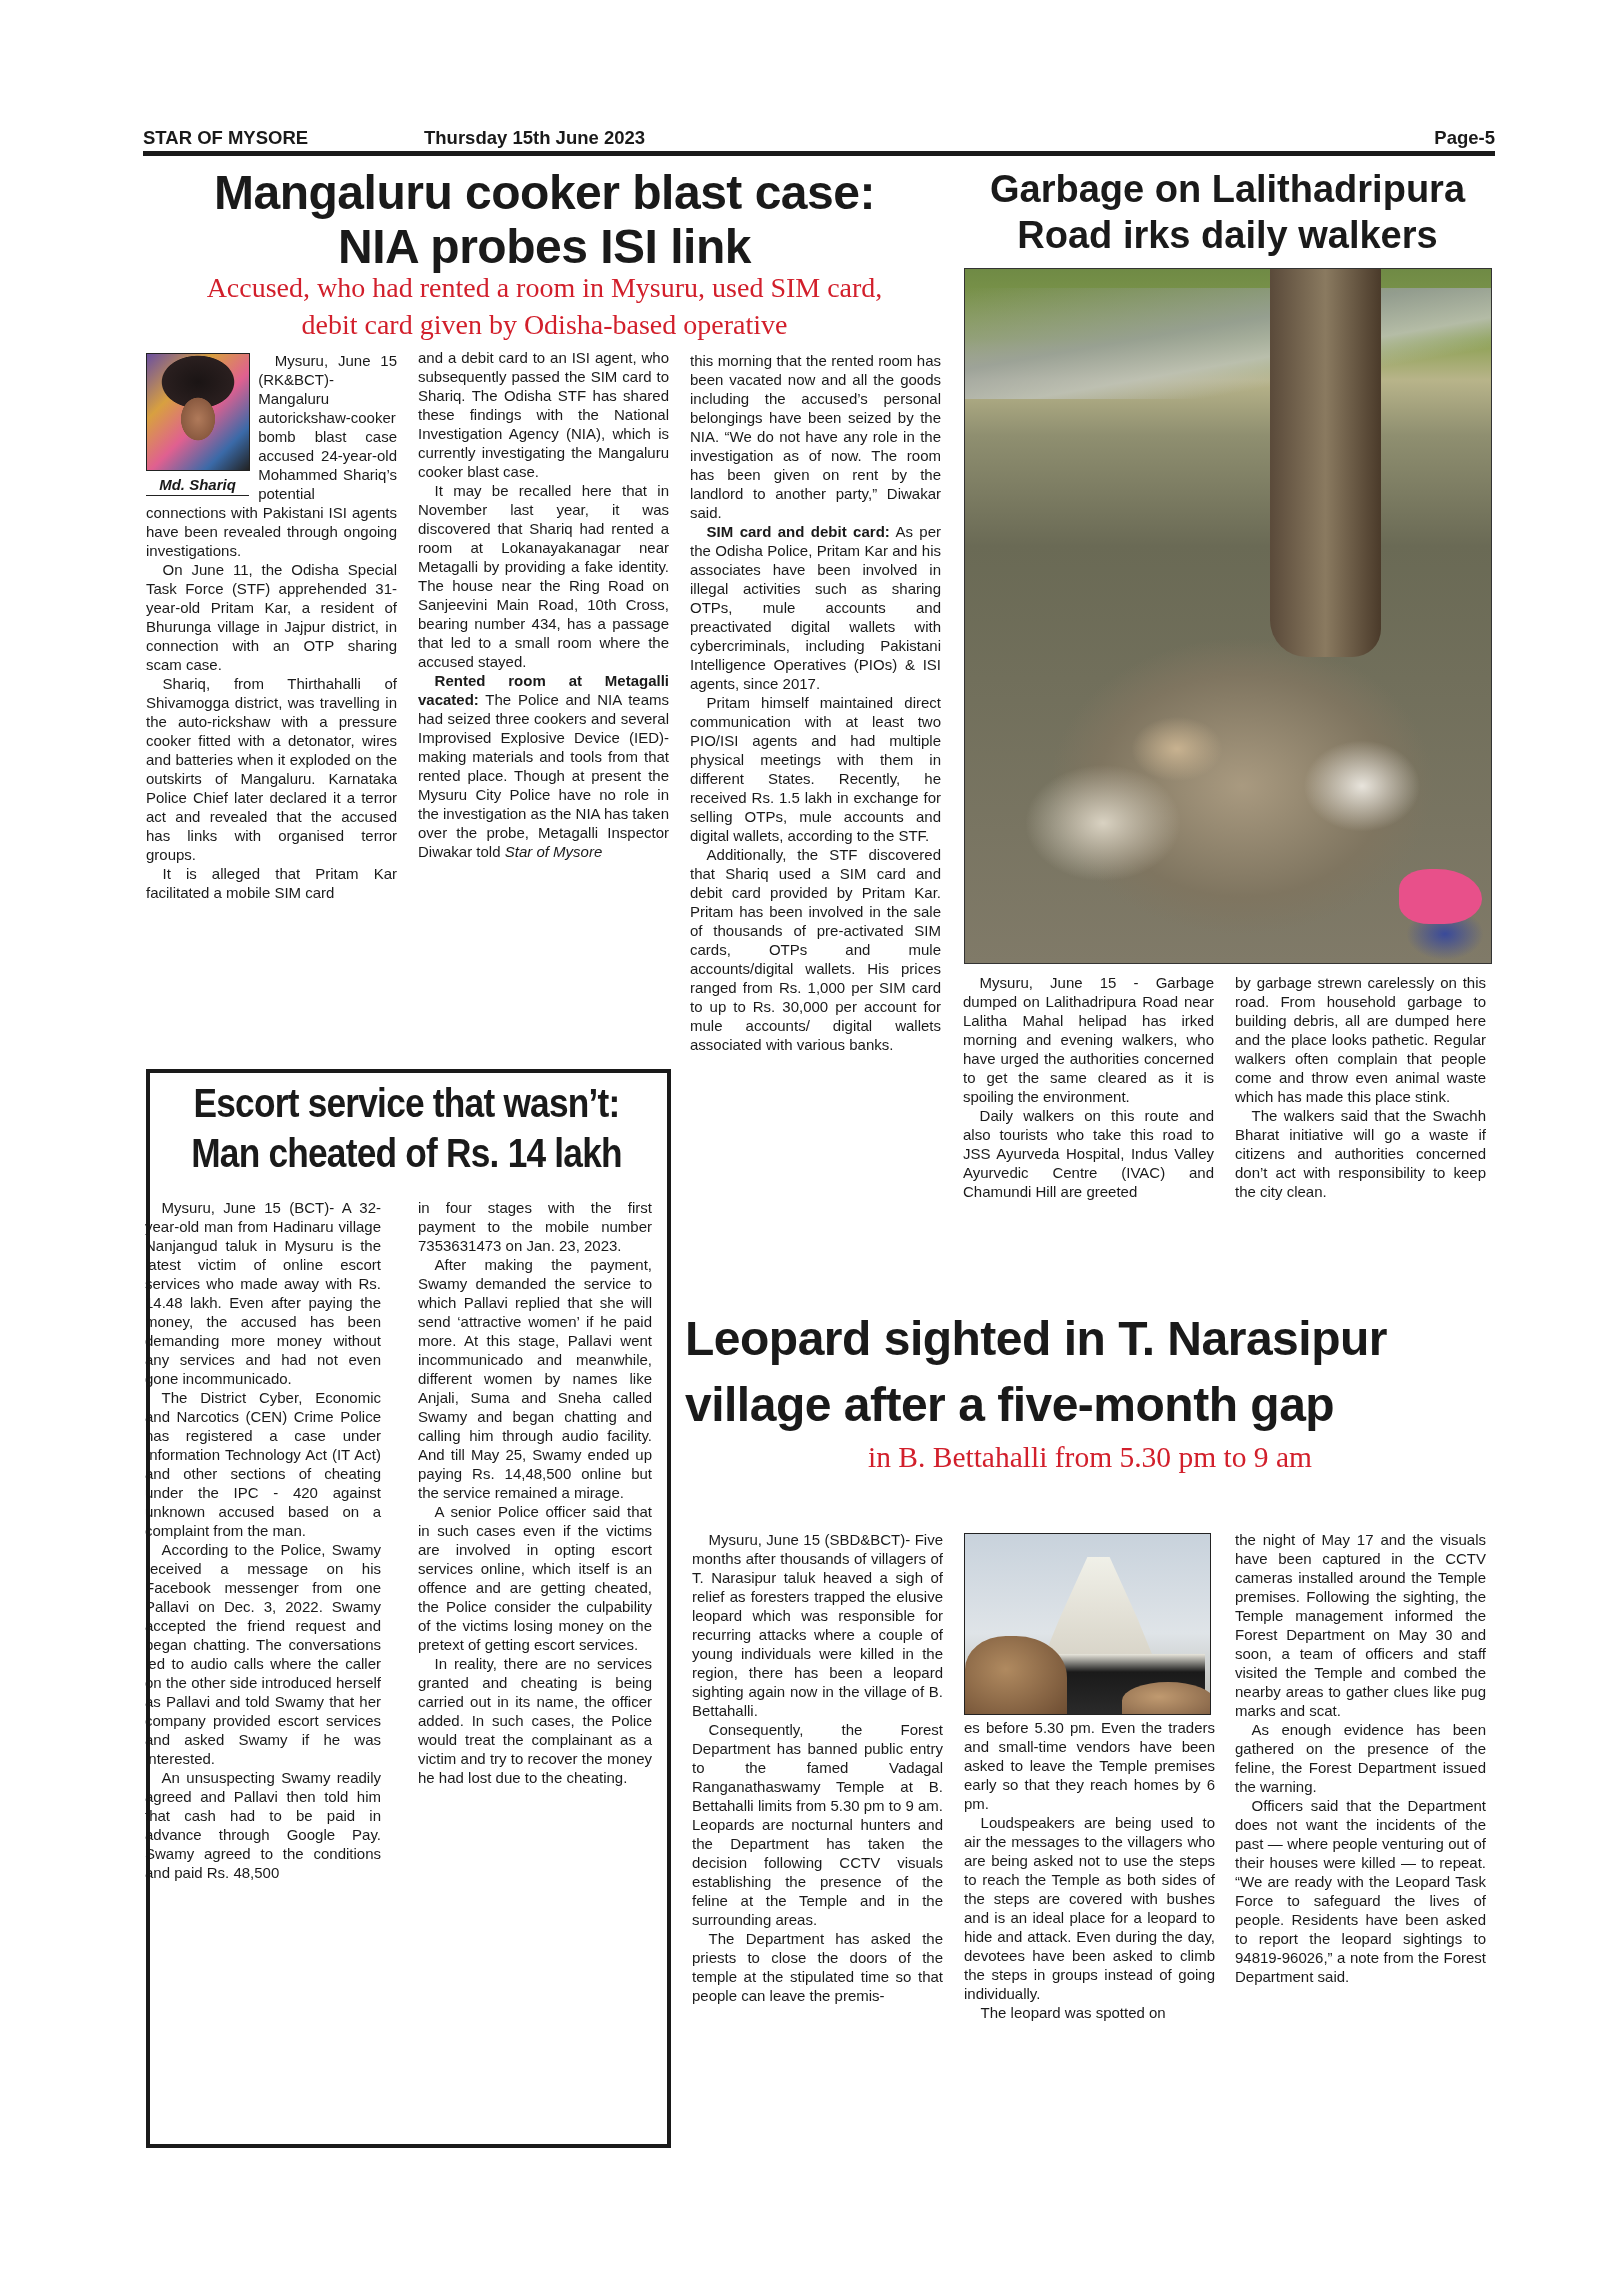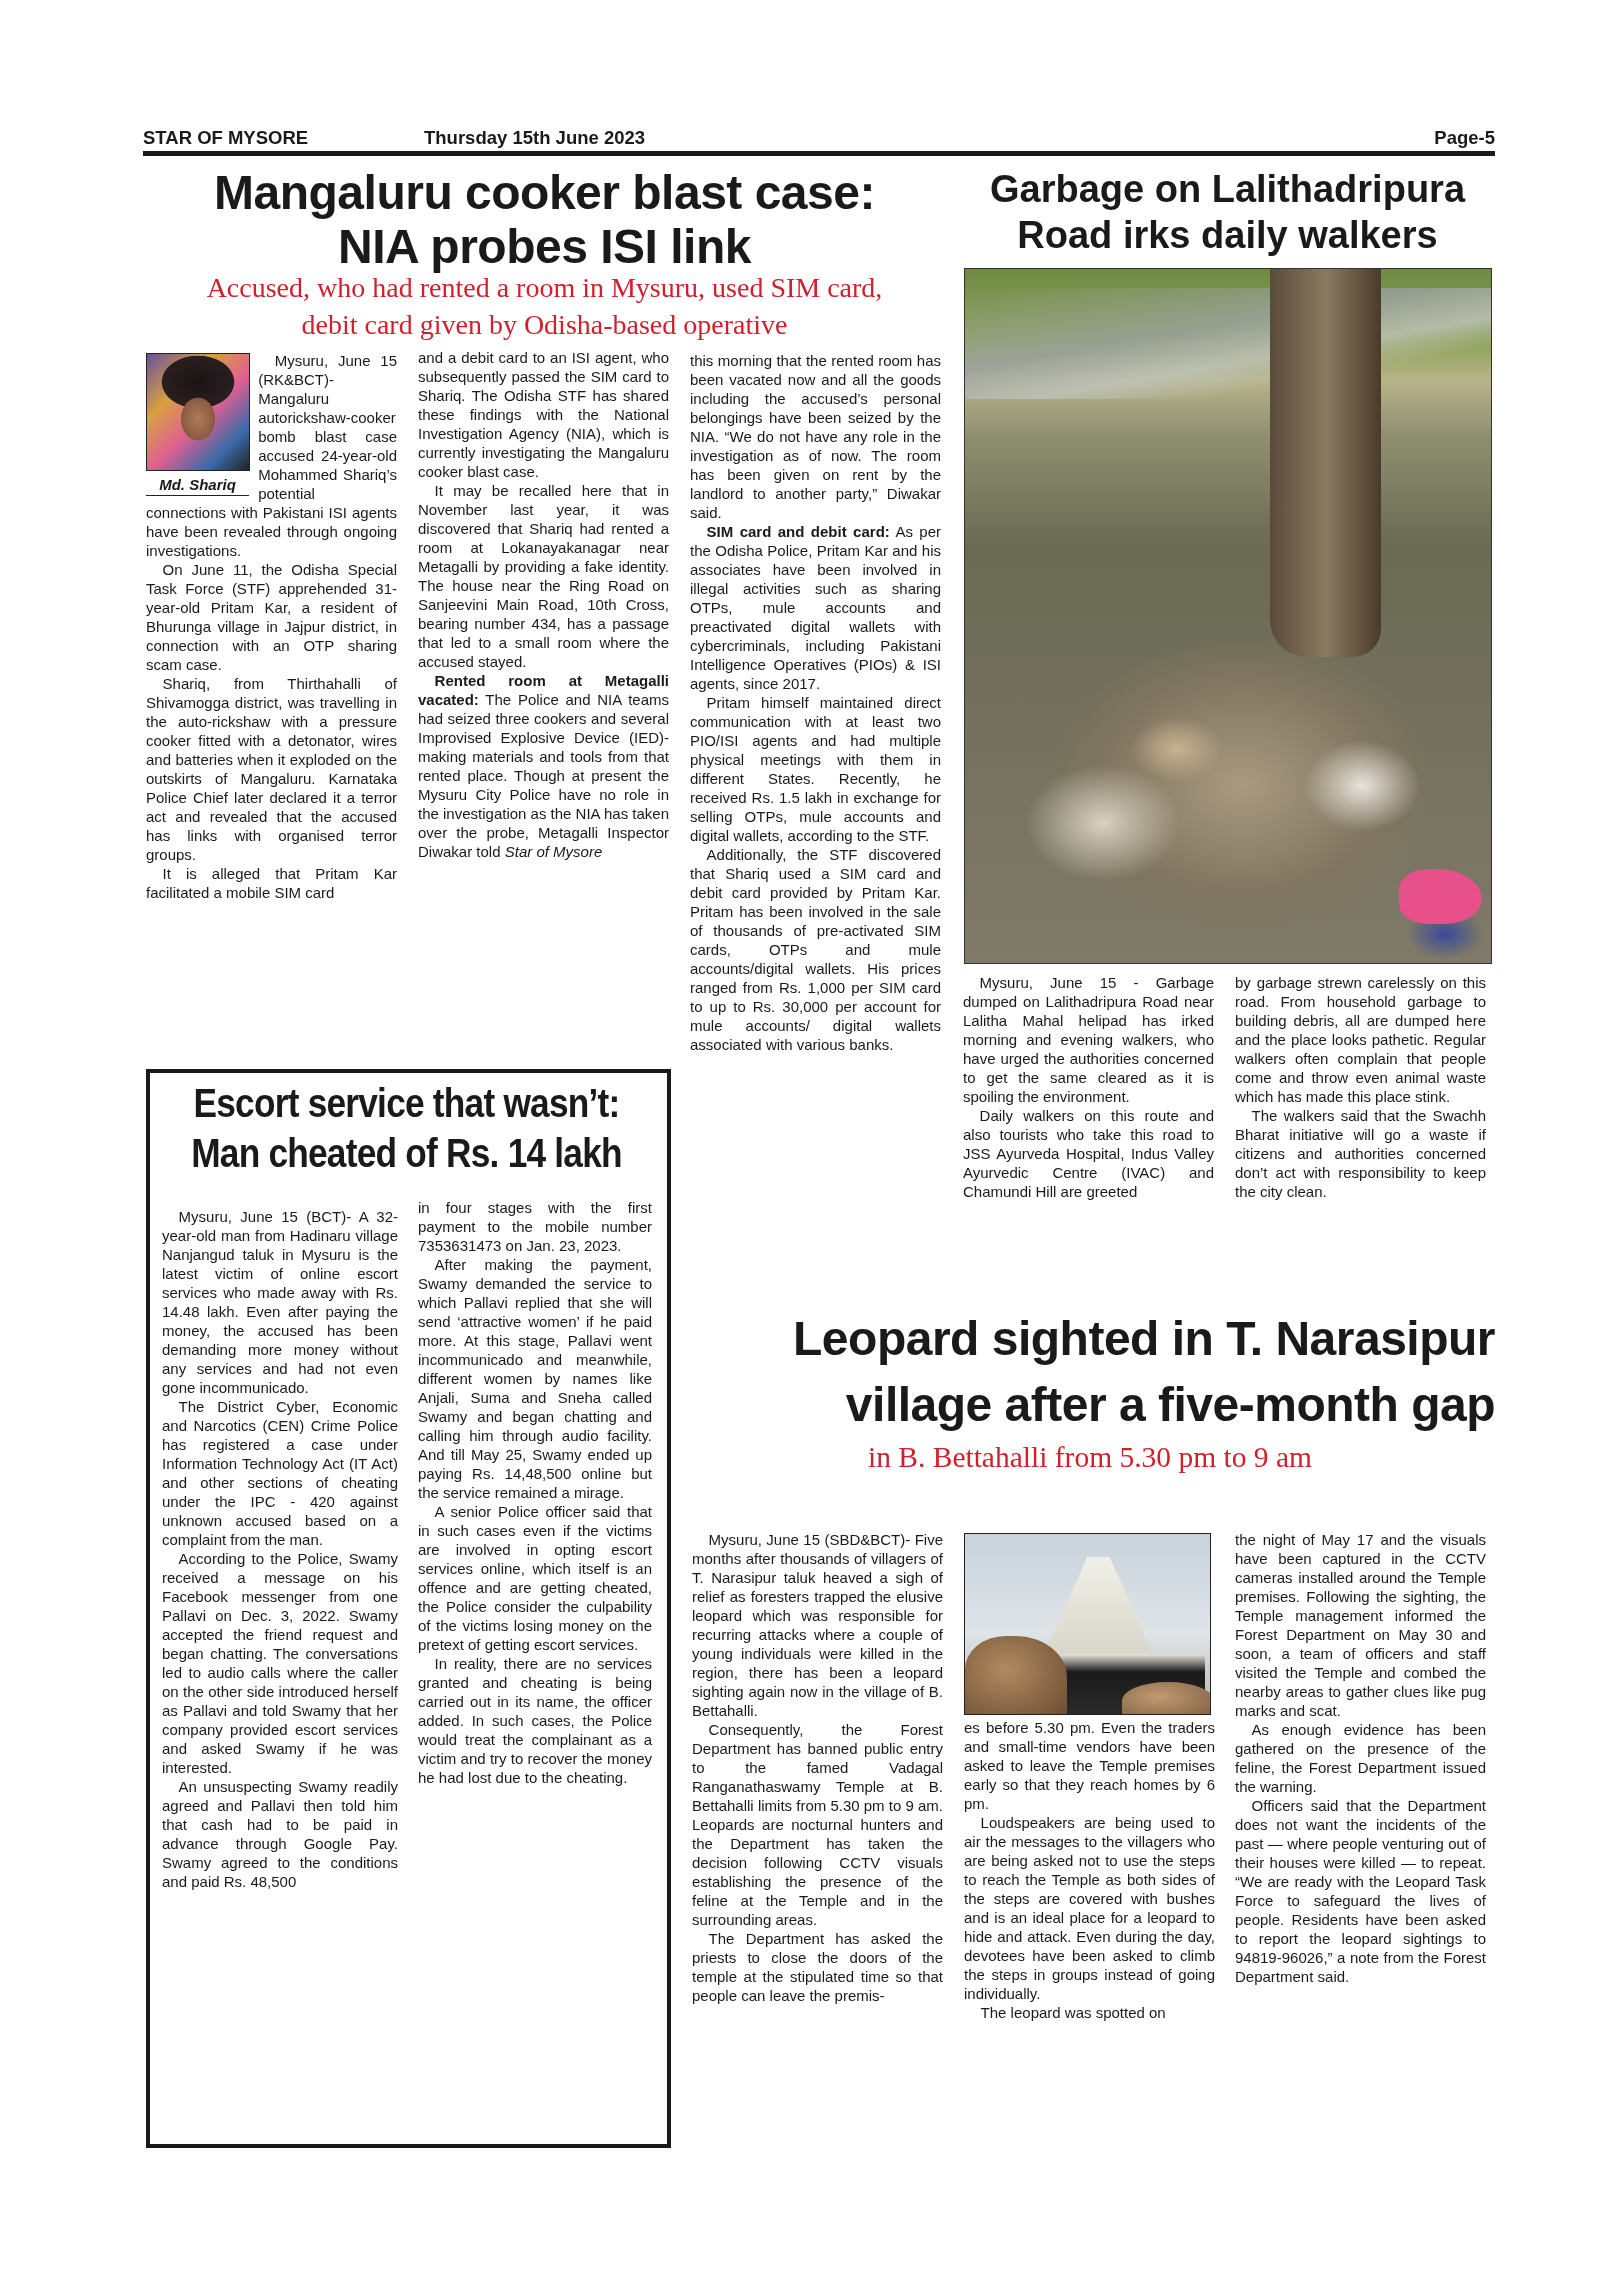--- a/index.html
+++ b/index.html
@@ -38,24 +38,24 @@
       linear-gradient(180deg, #6f8a45 0%, #8aa050 10%, #b8b48a 16%, #8f8f70 24%, #6a6a55 40%, #807a68 100%); }
   .photo2 .trunk { position: absolute; left: 305px; top: 0; width: 111px; height: 388px; background: linear-gradient(90deg, #5a4a3a, #8a7a60, #4a3a2a); border-radius: 0 0 28px 37px; }
   .photo2 .road { position: absolute; left: 0; top: 18.5px; width: 526px; height: 111px; background: linear-gradient(170deg, transparent 0%, #9aa0a0 40%, #c0c4bc 60%, transparent 75%); opacity: 0.8; }
   .photo2 .pink { position: absolute; left: 434px; top: 600px; width: 83px; height: 55px; background: #e8508a; border-radius: 40% 60% 50% 40%; }
 
   .c4 { left: 963px; top: 973px; width: 251px; }
   .c5 { left: 1235px; top: 973px; width: 251px; }
 
   .box3 { left: 146px; top: 1069px; width: 517px; height: 1071px; border: 4.6px solid #1a1a1a; }
   .head3 { left: 155px; top: 1078px; width: 503px; text-align: center; font-family: "Liberation Sans", sans-serif; font-weight: bold; font-size: 41px; line-height: 50px; transform: scaleX(0.86); transform-origin: center top; letter-spacing: -0.9px; }
-  .c6 { left: 162px; top: 1198px; width: 236px; margin-top: 9px; }
+  .c6 { left: 145px; top: 1198px; width: 236px; }
   .c7 { left: 418px; top: 1198px; width: 234px; }
 
-  .head4 { left: 685px; top: 1306px; width: 810px; text-align: right; font-weight: bold; font-size: 48px; line-height: 66px; letter-spacing: -0.5px; }
+  .head4 { left: 685px; top: 1306px; width: 810px; text-align: left; font-weight: bold; font-size: 48px; line-height: 66px; letter-spacing: -0.5px; }
   .sub4 { left: 685px; top: 1438px; width: 810px; text-align: center; font-family: "Liberation Serif", serif; color: #d21f2b; font-size: 29.5px; line-height: 39px; }
 
   .c8 { left: 692px; top: 1530px; width: 251px; }
   .photo3 { left: 964px; top: 1533px; width: 245px; height: 180px; border: 1.8px solid #222; overflow: hidden;
     background: linear-gradient(180deg, #c8d2dc 0%, #dfe4e8 55%, #b8b8b0 100%); }
   .photo3 .tower { position: absolute; left: 78px; top: 23px; width: 111px; height: 102px; background: linear-gradient(180deg, #f0f0e8, #d8d4c8); clip-path: polygon(40% 0, 60% 0, 85% 60%, 100% 100%, 0 100%, 15% 60%); }
   .photo3 .base { position: absolute; left: 74px; top: 120px; width: 166px; height: 60px; background: linear-gradient(180deg, #e8e6dc 0%, #1a1a1a 30%, #2a2a2a 100%); }
   .photo3 .rock1 { position: absolute; left: 0; top: 102px; width: 102px; height: 83px; background: radial-gradient(ellipse at 40% 40%, #b08a60, #6a4a30); border-radius: 40% 50% 0 0; }
   .photo3 .rock2 { position: absolute; left: 157px; top: 148px; width: 92px; height: 37px; background: radial-gradient(ellipse at 40% 40%, #c09a70, #7a5a40); border-radius: 50% 50% 0 0; }
   .c9 { left: 964px; top: 1718px; width: 251px; }

